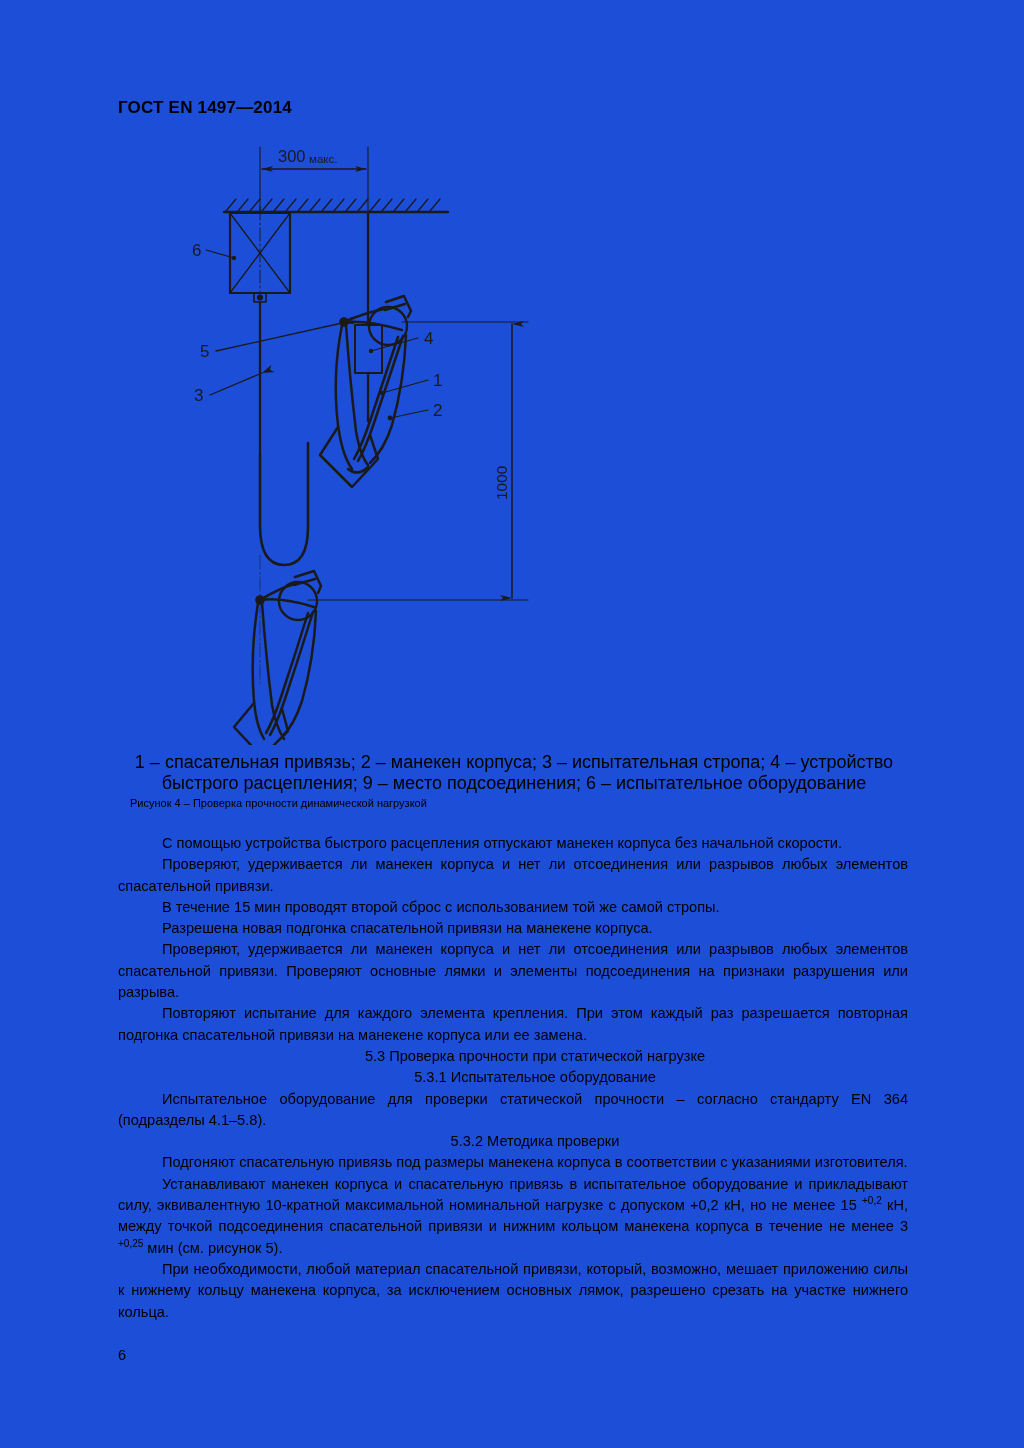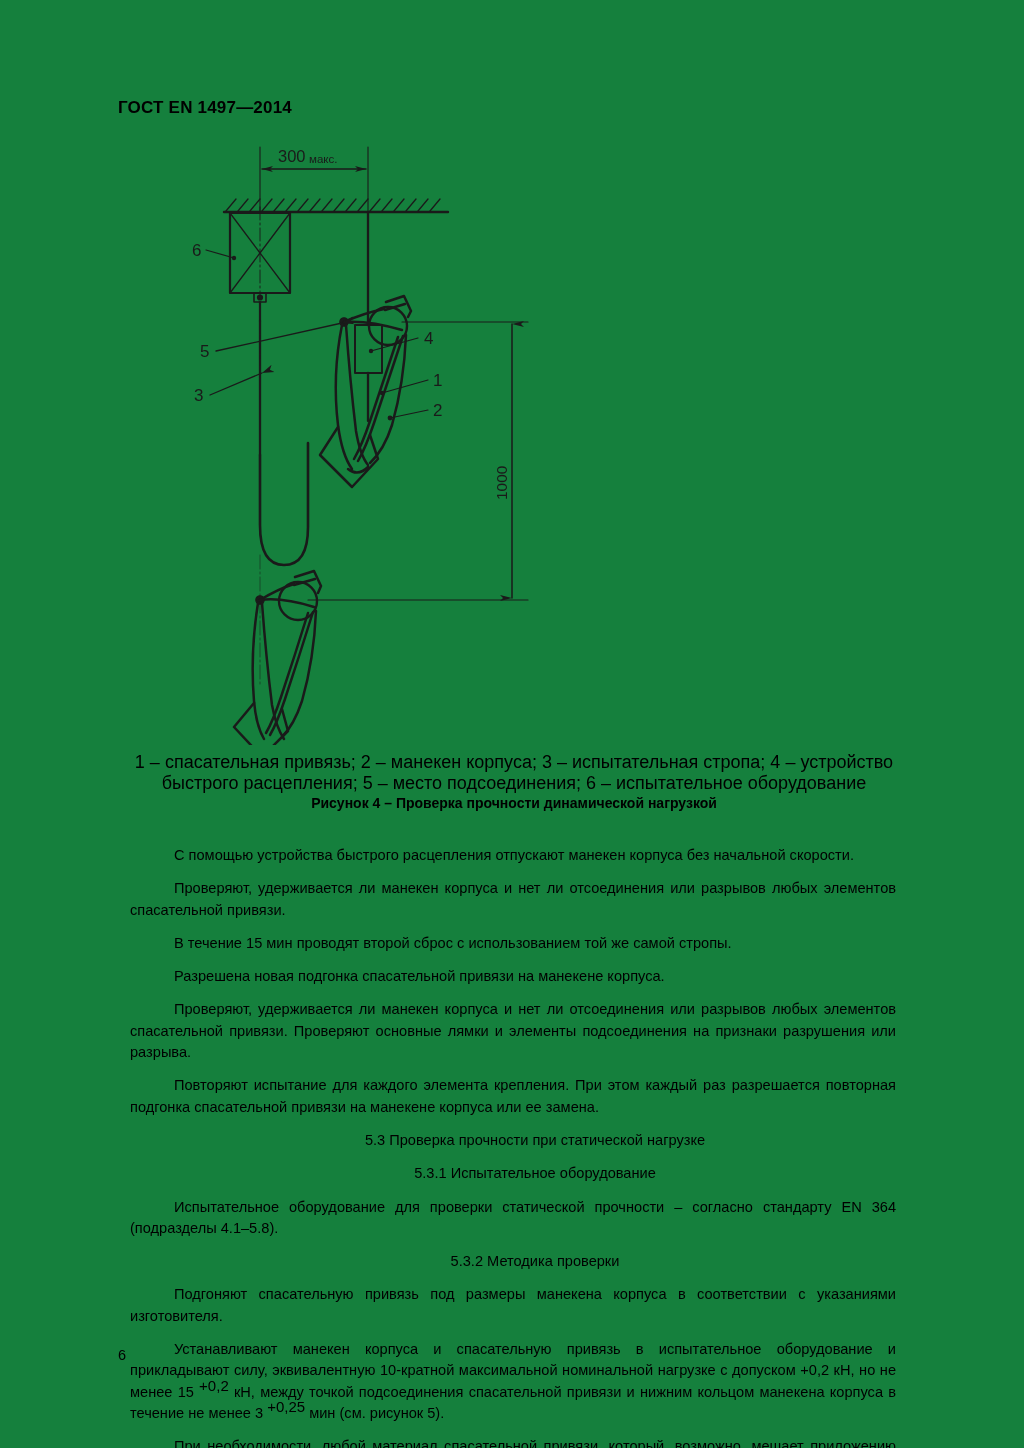--- a/index.html
+++ b/index.html
@@ -14,21 +14,21 @@
     position: relative;
     font-family: "Liberation Sans", sans-serif;
     color: #000000;
     overflow: hidden;
   }
   .page {
     position: absolute;
     left: 0; top: 0;
     width: 1024px;
     height: 1448px;
-    background: #15803d;
+    background: #1d4ed8;
   }
   .header {
     position: absolute;
     left: 118px;
     top: 98px;
     font-size: 17px;
     font-weight: bold;
     letter-spacing: 0.2px;
     white-space: nowrap;
   }
@@ -51,48 +51,46 @@
     width: 768px;
     text-align: center;
     font-size: 18px;
     line-height: 20.5px;
   }
   .fig-caption {
     position: absolute;
     left: 130px;
     top: 793px;
     width: 768px;
-    text-align: center;
-    font-size: 14px;
+    font-size: 11px;
     line-height: 20.5px;
-    font-weight: bold;
   }
 
   
   .body-text {
     position: absolute;
     left: 118px;
     top: 833px;
     width: 790px;
     font-size: 14.6px;
     line-height: 21.3px;
   }
   .body-text p {
-    margin: 12px;
+    margin: 0;
     text-align: justify;
     text-indent: 44px;
     hyphens: none;
   }
   .body-text p.head {
     font-weight: normal;
     text-align: center;
     text-indent: 44px;
   }
   sup {
-    font-size: 15px;
+    font-size: 10px;
     vertical-align: super;
     line-height: 0;
   }
   .pagenum {
     position: absolute;
     left: 118px;
     top: 1347px;
     font-size: 14.5px;
   }
 </style>
@@ -243,21 +241,21 @@
         <text x="8" y="232">5</text>
         <text x="2" y="276">3</text>
         <text x="241" y="261">1</text>
         <text x="241" y="291">2</text>
       </g>
     </svg>
   </div>
 
   <div class="legend">
     <div>1 – спасательная привязь; 2 – манекен корпуса; 3 – испытательная стропа; 4 – устройство</div>
-    <div>быстрого расцепления; 5 – место подсоединения; 6 – испытательное оборудование</div>
+    <div>быстрого расцепления; 9 – место подсоединения; 6 – испытательное оборудование</div>
   </div>
   <div class="fig-caption">Рисунок 4 – Проверка прочности  динамической нагрузкой</div>
 
   <div class="body-text">
     <p>С помощью устройства быстрого расцепления отпускают манекен корпуса без начальной скорости.</p>
     <p>Проверяют, удерживается ли манекен корпуса и нет ли отсоединения или разрывов любых элементов спасательной привязи.</p>
     <p>В течение 15 мин проводят второй сброс с использованием той же самой стропы.</p>
     <p>Разрешена новая подгонка спасательной привязи на манекене корпуса.</p>
     <p>Проверяют, удерживается ли манекен корпуса и нет ли отсоединения или разрывов любых элементов спасательной привязи. Проверяют основные лямки и элементы подсоединения на признаки разрушения или разрыва.</p>
     <p>Повторяют испытание для каждого элемента крепления. При этом каждый раз разрешается повторная подгонка спасательной привязи на манекене корпуса или ее замена.</p>

